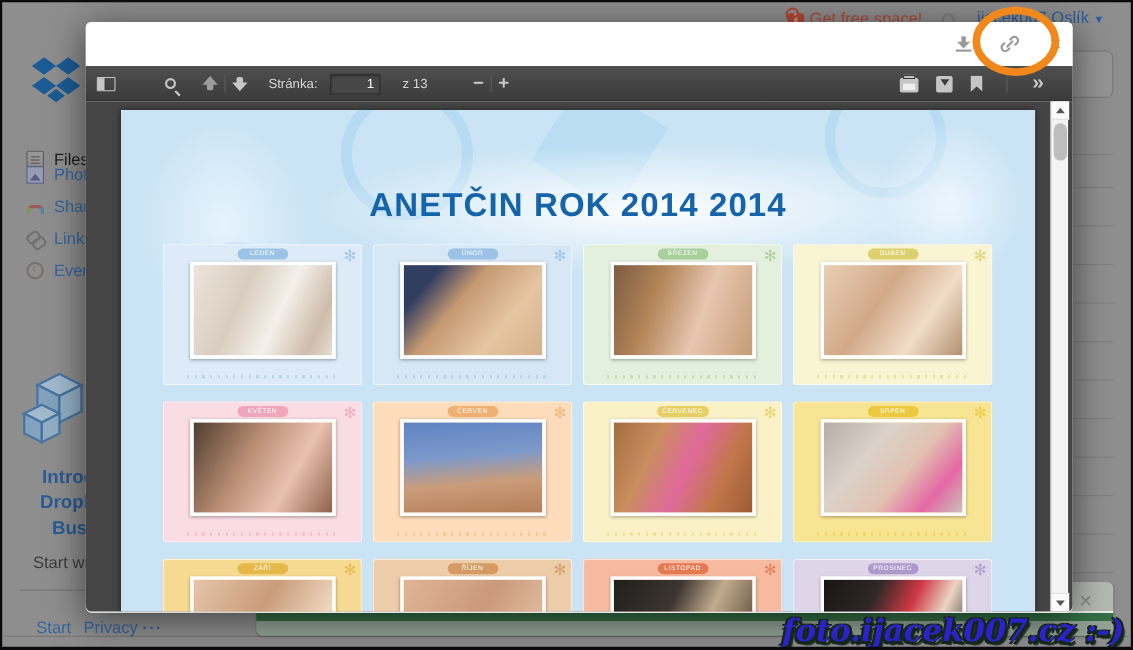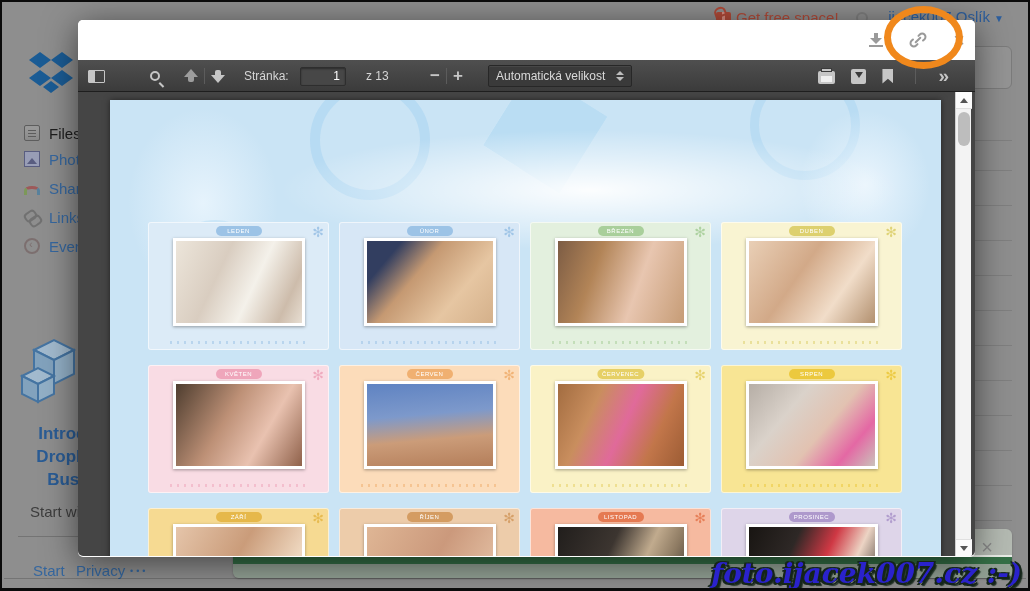--- a/index.html
+++ b/index.html
@@ -145,21 +145,21 @@
     <div class="gift"></div>
     <div class="topbar-promo">Get free space!</div>
     <div class="mag" style="left:856px; top:12px;"></div>
     <div class="topbar-user">
       <span>ijacek007 Oslík</span>
       <span class="caret">▼</span>
     </div>
     <div class="search-box"></div>
 
     <div class="sidebar">
-      <div class="side-item first" style="top:13px">
+      <div class="side-item first" style="top:25px">
         <span class="s-ico ico-file"></span>
         <span>Files</span>
       </div>
       <div class="side-item" style="top:39px">
         <span class="s-ico ico-photo"></span>
         <span>Photos</span>
       </div>
       <div class="side-item" style="top:68px">
         <span class="s-ico ico-rainbow"></span>
         <span>Sharing</span>
@@ -246,48 +246,40 @@
         <input class="page-input" value="1" style="">
       </div>
       <div class="tb" style="left:288px">
         <span class="tb-label">z 13</span>
       </div>
       <div class="tb" style="left:352px">
         <span class="zoom-btn">−</span>
         <div class="tb-sep"></div>
         <span class="zoom-btn">+</span>
       </div>
-      <div class="tb" style="left:410px">
-        <div class="zoom-select">
-          <span>Automatická velikost</span>
-          <span class="updn">
-              <i class="u"></i>
-              <i class="d"></i>
-            </span>
-        </div>
-      </div>
       <div class="tb" style="right:26px; gap:16px;">
         <div class="ico-print"></div>
         <div class="ico-dl2"></div>
         <div class="ico-bookmark"></div>
         <div class="tb-sep"></div>
         <span class="dbl-chev">»</span>
       </div>
     </div>
 
     <div class="pdf-content">
       <div class="pdf-page">
 
         <div class="deco" style="left:18px;top:8px;width:150px;height:190px;background:radial-gradient(closest-side,#e6f3fc,rgba(230,243,252,0));"></div>
         <div class="deco" style="left:200px;top:-20px;width:120px;height:120px;border:10px solid rgba(178,216,242,.8);"></div>
         <div class="deco" style="left:640px;top:-30px;width:110px;height:110px;border:9px solid rgba(178,216,242,.7);"></div>
         <div class="deco" style="left:690px;top:10px;width:130px;height:150px;background:radial-gradient(closest-side,#eaf5fd,rgba(234,245,253,0));"></div>
         <div style="position:absolute;left:390px;top:-14px;width:90px;height:90px;background:linear-gradient(#b5dbf3,#b5dbf3),linear-gradient(90deg,rgba(255,255,255,.85) 42px,rgba(255,255,255,0) 48px);background-color:#b5dbf3;transform:rotate(32deg);opacity:.75;"></div>
         <div class="deco" style="left:60px;top:120px;width:90px;height:90px;border:8px solid rgba(198,228,246,.8);"></div>
         <div class="title-glow"></div>
+        <div class="page-title">ANETČIN ROK 2014 2014</div>
         <div class="cal-grid">
             <div class="cal-card" style="background: rgb(220, 235, 247);">
               <div class="cal-pill" style="background: rgb(156, 195, 230);">LEDEN</div>
               <div class="cal-photo" style="background: linear-gradient(115deg, rgb(236, 229, 218) 0%, rgb(217, 205, 192) 35%, rgb(244, 241, 234) 60%, rgb(205, 188, 171) 85%, rgb(231, 222, 210) 100%);"></div>
               <div class="cal-days" style="background: repeating-linear-gradient(90deg, rgb(156, 195, 230) 0px, rgb(156, 195, 230) 2px, transparent 2px, transparent 7px);"></div>
               <div class="cal-flower" style="color: rgb(156, 195, 230);">✻</div>
             </div>
             <div class="cal-card" style="background: rgb(215, 231, 246);">
               <div class="cal-pill" style="background: rgb(156, 195, 230);">ÚNOR</div>
               <div class="cal-photo" style="background: linear-gradient(130deg, rgb(50, 62, 96) 0%, rgb(50, 62, 96) 18%, rgb(197, 153, 114) 40%, rgb(230, 198, 162) 70%, rgb(212, 176, 138) 100%);"></div>

